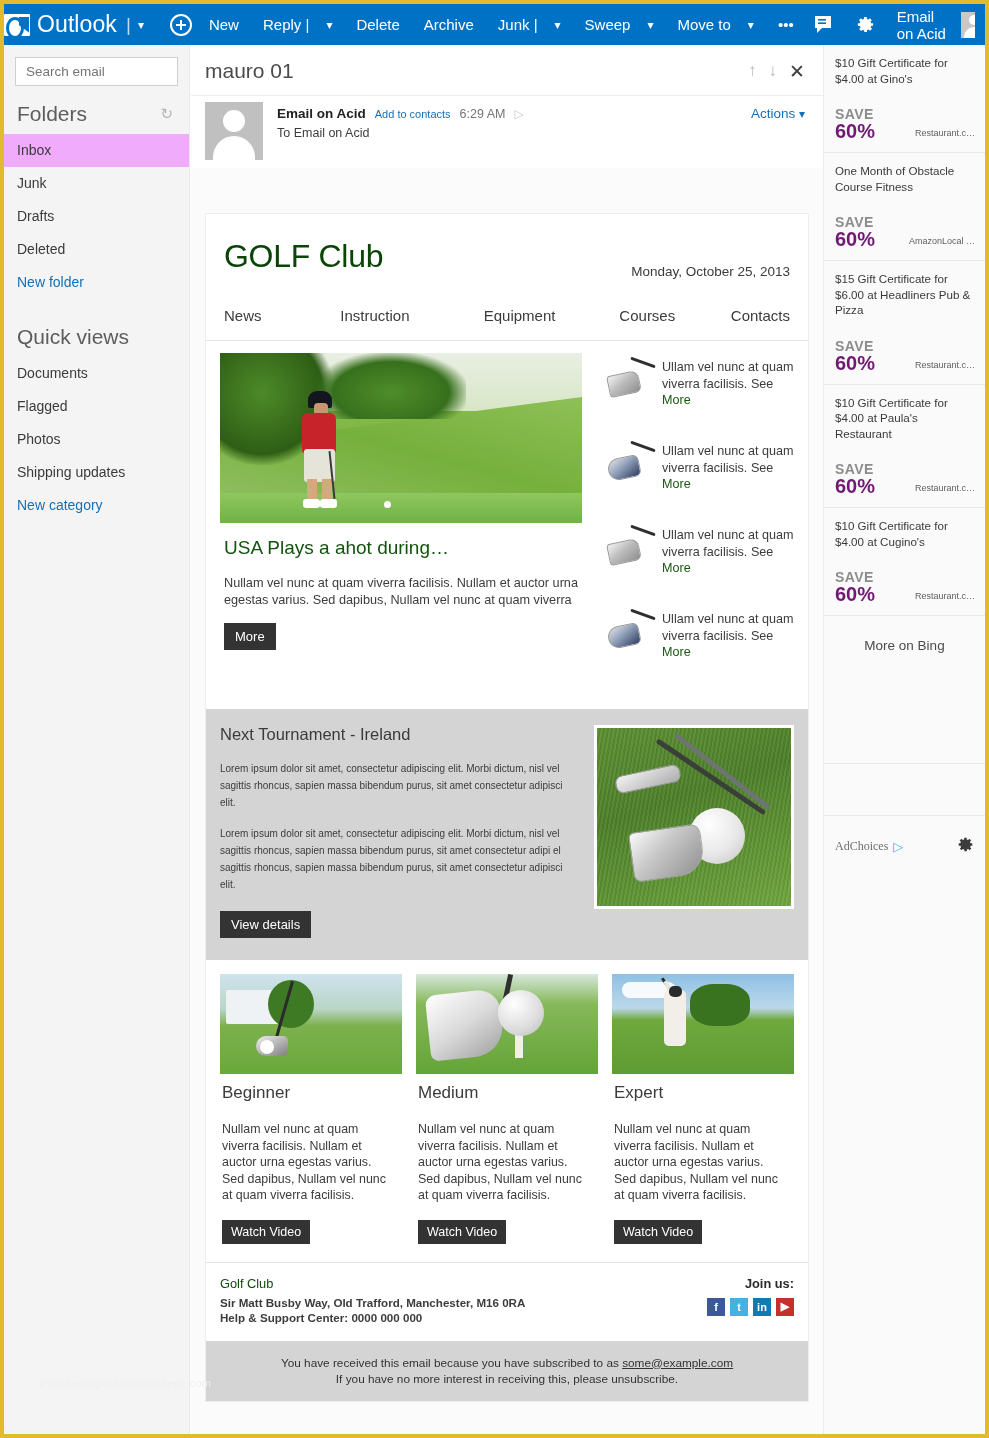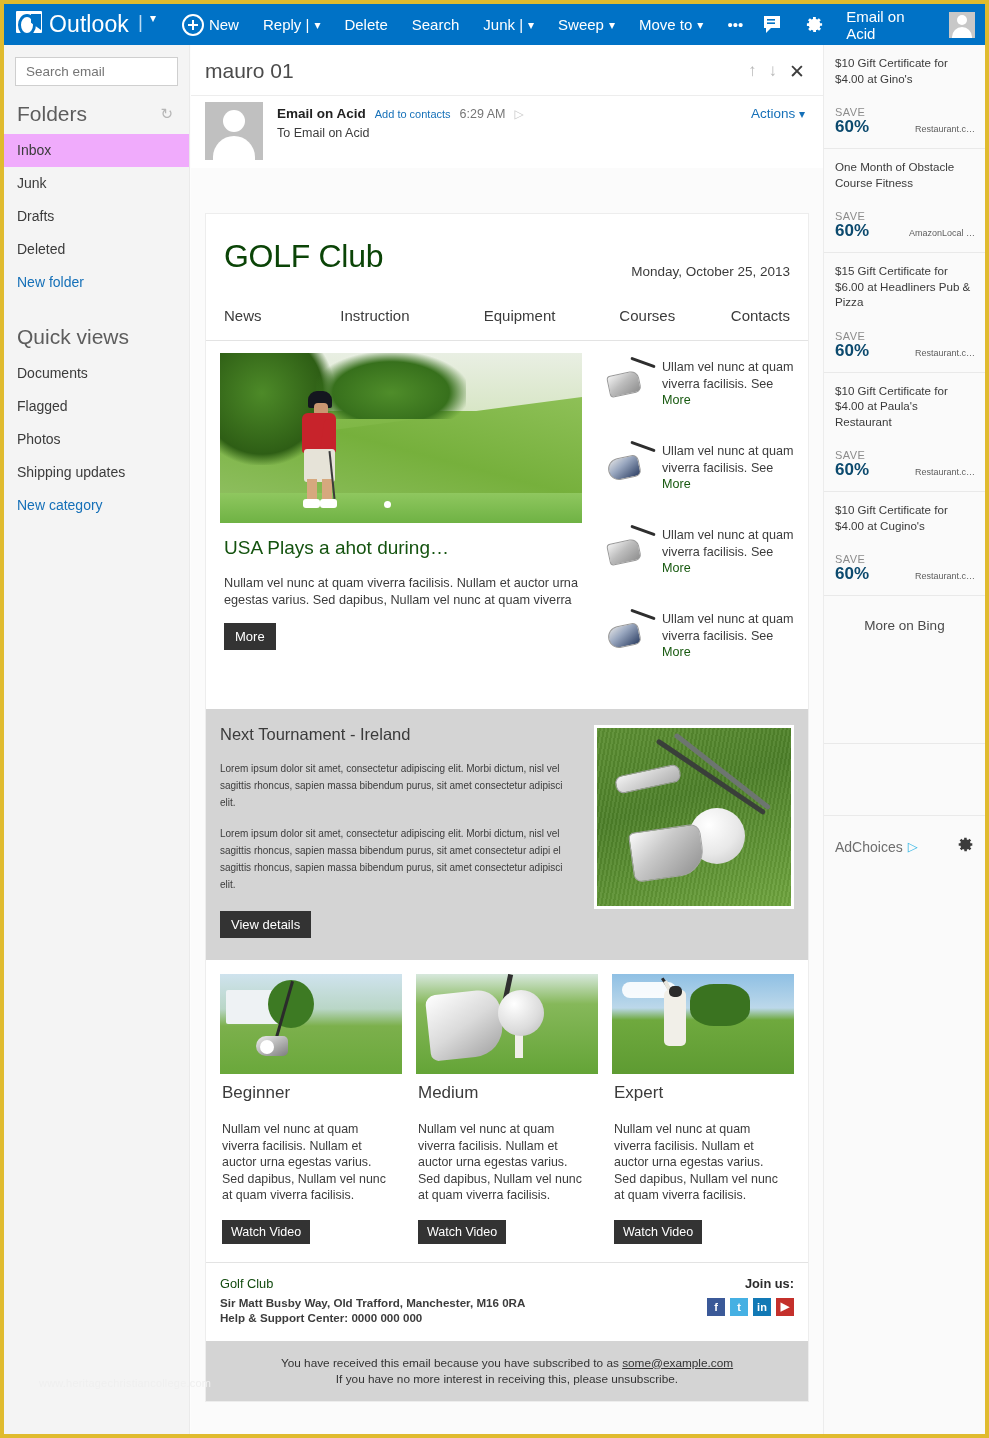--- a/index.html
+++ b/index.html
@@ -19,21 +19,21 @@
 
   
   .topbar {
     position: absolute; left: 0; top: 0; right: 0;
     height: 41px;
     background: #0072c6;
     display: flex; align-items: center;
     color: #ffffff;
     font-size: 15px;
   }
-  .brand { display: flex; padding-left: 12px; }
+  .brand { display: flex; align-items: center; padding-left: 0; }
   .ol-logo {
     width: 26px; height: 22px; position: relative; margin-right: 7px;
     background: #ffffff; border-radius: 1px;
     display: inline-block;
   }
   .ol-logo::before {
     content: ""; position: absolute; left: 2px; top: 3px;
     width: 12px; height: 16px;
     border: 3px solid #0072c6; border-radius: 50%;
     background: #ffffff;
@@ -41,21 +41,21 @@
   .ol-logo::after {
     content: ""; position: absolute; right: 1px; top: 3px;
     width: 10px; height: 16px;
     background: #0072c6;
     clip-path: polygon(0 0, 100% 0, 100% 100%, 0 55%);
   }
   .brand-name { font-size: 23px; font-weight: 300; letter-spacing: 0.1px; }
   .brand-sep { margin: 0 7px 0 9px; color: #bcdcf4; font-size: 19px; font-weight:300; }
   .chev { font-size: 12px; display:inline-block; }
   .tb-item {
-    display: flex; align-items: center; gap: 5px;
+    display: flex; align-items: center; gap: 17px;
     padding: 0 12px; height: 41px; font-size: 15px; font-weight: 400;
     white-space: nowrap;
   }
   .plus-circle {
     width: 22px; height: 22px; border-radius: 50%;
     border: 2px solid #ffffff; position: relative; display:inline-block;
   }
   .plus-circle::before, .plus-circle::after {
     content:""; position:absolute; background:#ffffff;
   }
@@ -317,32 +317,32 @@
   
   .ads {
     position:absolute; right:0; top:41px; width:162px; bottom:0;
     background:#fafafa; border-left:1px solid #ececec;
   }
   .ad {
     padding: 10px 10px 12px 11px; border-bottom:1px solid #e9e9e9;
   }
   .ad-title { font-size:11.6px; color:#3a3a3a; line-height:15.5px; }
   .ad-bottom { display:flex; align-items:flex-end; justify-content:space-between; padding-top: 20px; }
-  .save-lbl { font-size:11px; color:#8c8c8c; letter-spacing:.4px; font-weight:400; }
-  .save-pct { font-size:17px; color:#0c4a6e; font-weight:700; line-height:18px; }
+  .save-lbl { font-size:14px; color:#8c8c8c; letter-spacing:.4px; font-weight:700; }
+  .save-pct { font-size:20px; color:#701a75; font-weight:700; line-height:18px; }
   .ad-src { font-size:9px; color:#5e5e5e; padding-bottom:2px; }
   .more-bing { text-align:center; font-size:13.5px; color:#4a4a4a; padding: 22px 0 0 0; }
   .ad-last { height: 148px; border-bottom:1px solid #e9e9e9; }
   .adchoices {
     position:absolute; left:0; right:0; top: 770px; height: 62px;
     display:flex; align-items:center; justify-content:space-between;
     padding: 0 11px 0 11px; border-top:1px solid #eaeaea;
   }
   .ac-left { display:flex; align-items:center; gap:5px; }
-  .ac-txt { font-size:14px; color:#6e6e6e; }
+  .ac-txt { font-size:12px; color:#6e6e6e;font-family:Liberation Serif, serif; }
   .ac-tri { color:#34b6e4; font-size:13px; }
   .gear-big { color:#3c3c3c; font-size:16px; }
 </style>
 </head>
 <body>
 
 <div id="frame">
 
   <div class="topbar">
     <div class="brand">
@@ -357,21 +357,21 @@
       <span>New</span>
     </div>
     <div class="tb-item">
       <span>Reply |</span>
       <span class="chev">▾</span>
     </div>
     <div class="tb-item">
       <span>Delete</span>
     </div>
     <div class="tb-item">
-      <span>Search</span>
+      <span>Archive</span>
     </div>
     <div class="tb-item">
       <span>Junk |</span>
       <span class="chev">▾</span>
     </div>
     <div class="tb-item">
       <span>Sweep</span>
       <span class="chev">▾</span>
     </div>
     <div class="tb-item">

